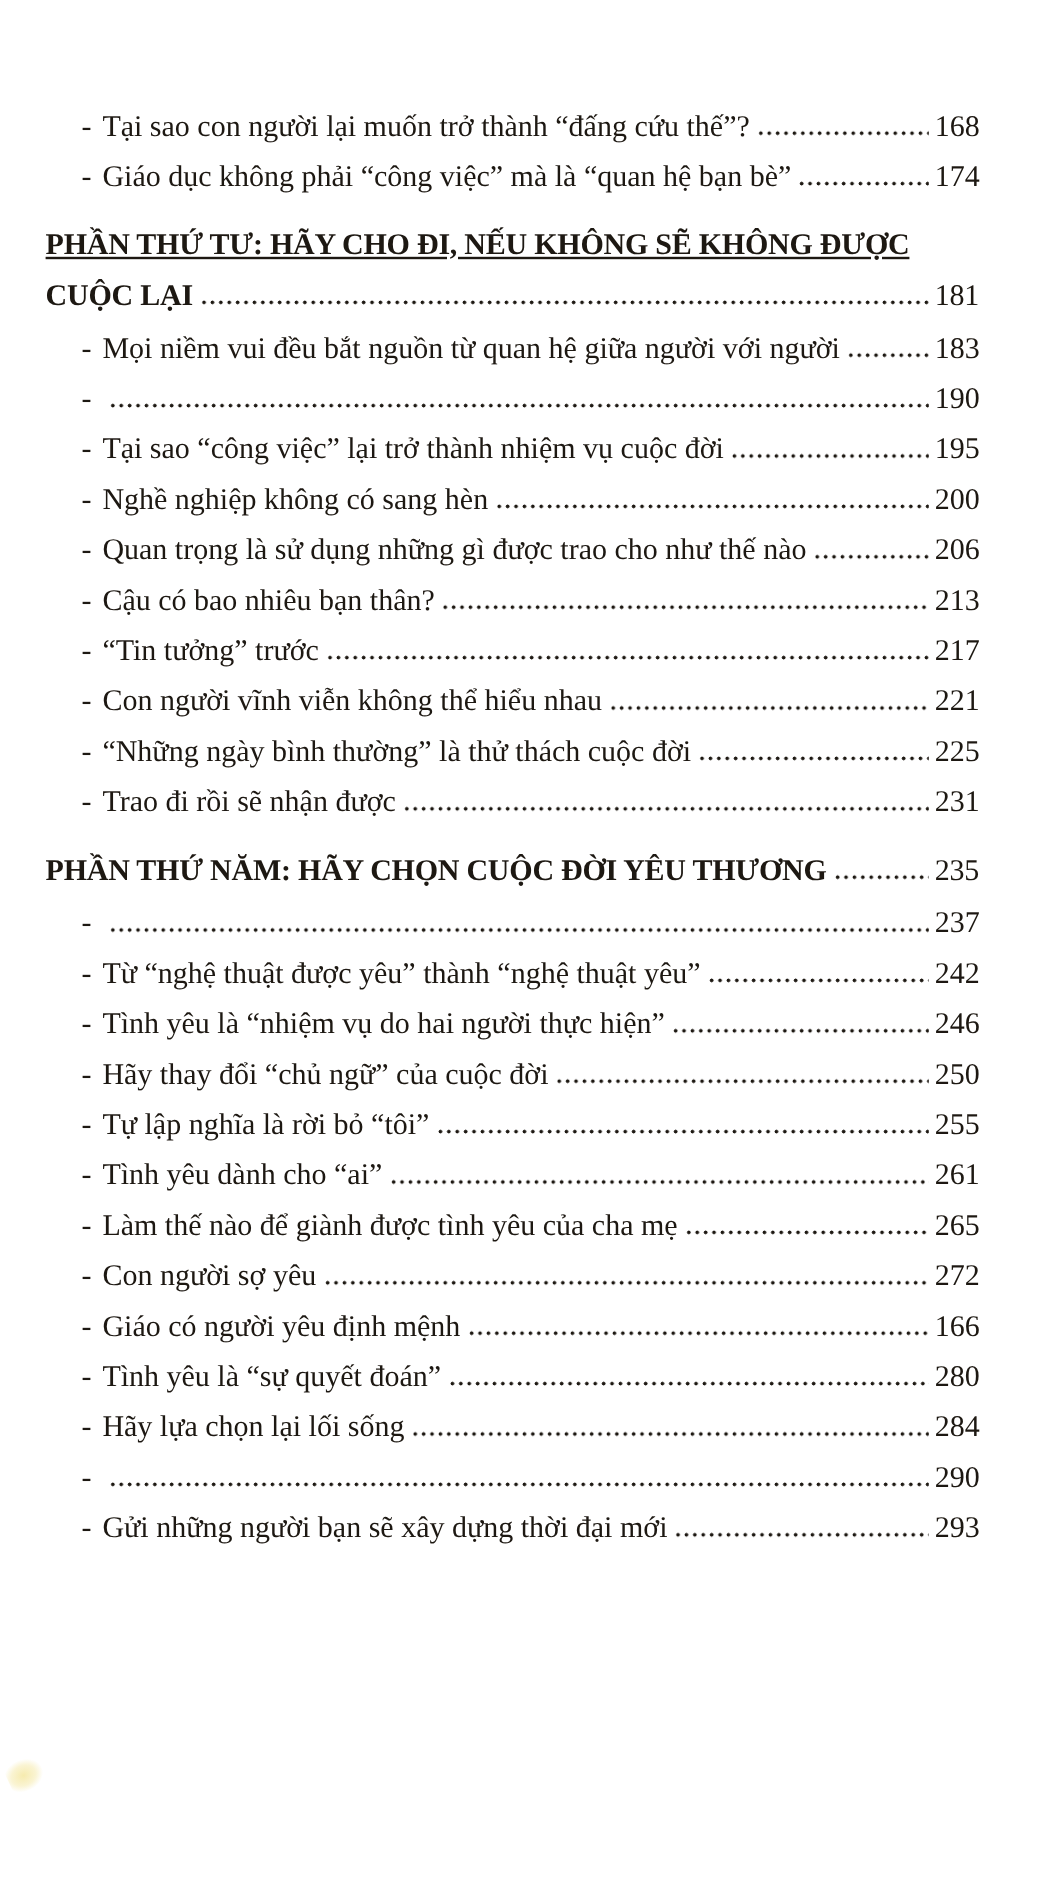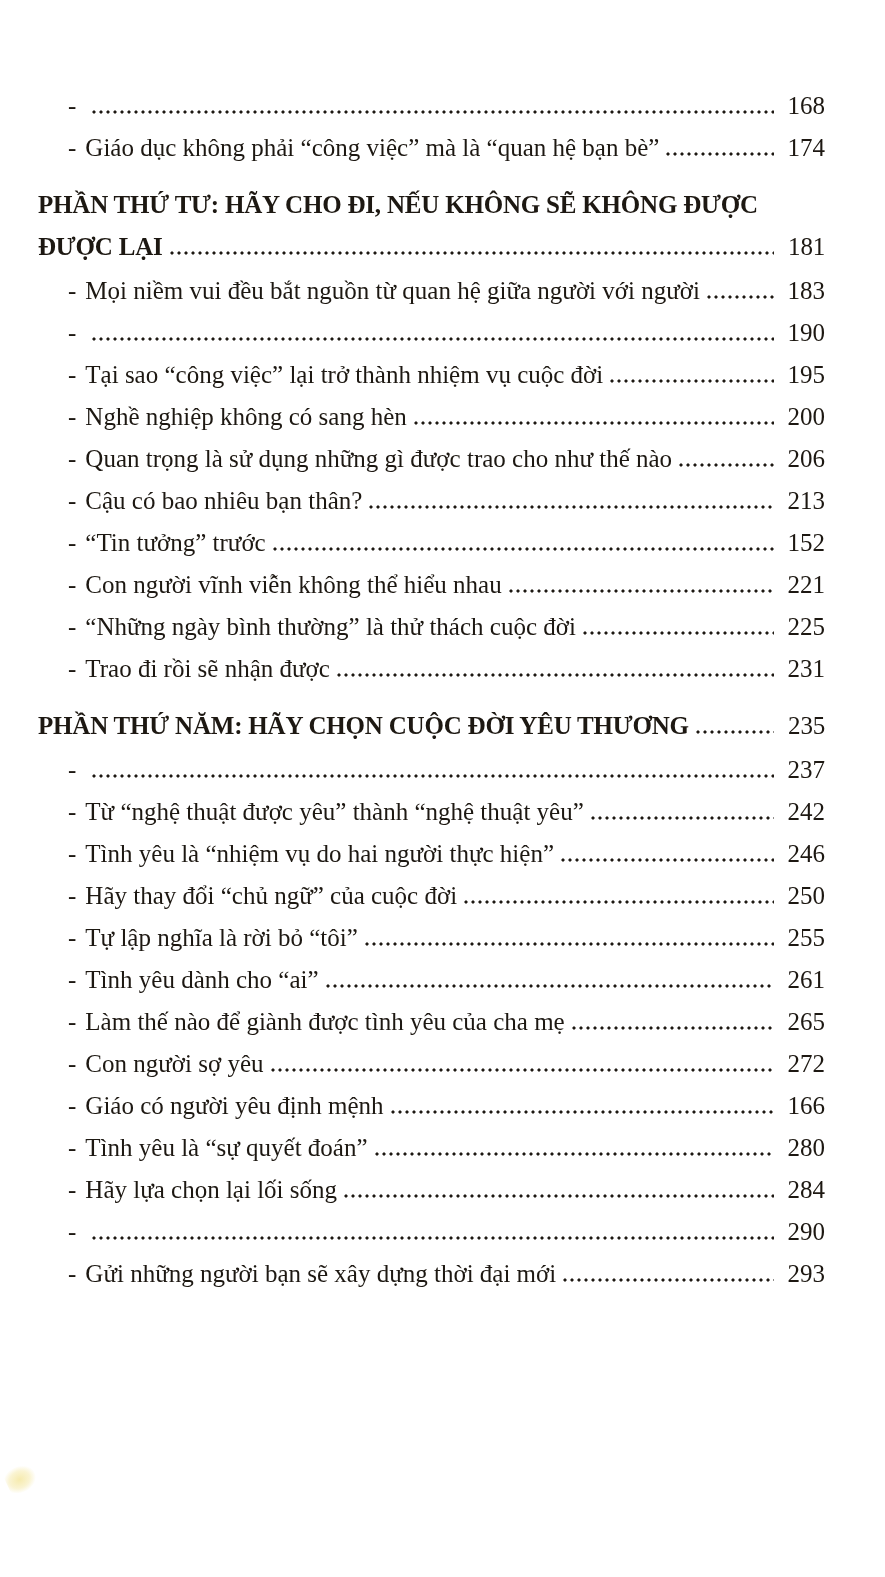--- a/index.html
+++ b/index.html
@@ -41,63 +41,64 @@
     margin:0 5px 0 7px;
     align-self:baseline;
     background-image:radial-gradient(circle at 2px 2px, var(--ink) 1.35px, rgba(0,0,0,0) 1.8px);
     background-size:7px 4px;
     background-repeat:repeat-x;
     background-position:left bottom;
   }
   .pagenum{
     flex:0 0 auto;
     min-width:46px;
-    text-align:right;
     font-size:25px;
   }
   .section{ margin-top:15px; margin-bottom:2px; }
   .section .row, .section-line1{
     font-weight:bold;
     font-size:25px;
     letter-spacing:-0.2px;
   }
   .section-line1{
     line-height:27px;
     padding:7.5px 0;
     white-space:nowrap;
+    text-decoration:underline;
   }
   .section .pagenum{ font-weight:normal; }
   .stain{
     position:absolute;
     left:6px; top:1466px;
     width:30px; height:26px;
     background:radial-gradient(ellipse at 45% 50%, var(--stain) 0%, rgba(243,228,147,0.55) 45%, rgba(243,228,147,0) 72%);
     transform:rotate(-25deg);
     opacity:.75;
   }
 </style>
 </head>
 <body>
 
 <div class="toc" id="toc-list">
     <div class="row entry">
       <span class="dash">-</span>
+      <span class="entry-title">Tại sao con người lại muốn trở thành “đấng cứu thế”?</span>
       <span class="leader"></span>
       <span class="pagenum">168</span>
     </div>
     <div class="row entry">
       <span class="dash">-</span>
       <span class="entry-title">Giáo dục không phải “công việc” mà là “quan hệ bạn bè”</span>
       <span class="leader"></span>
       <span class="pagenum">174</span>
     </div>
     <div class="section">
       <div class="section-line1">PHẦN THỨ TƯ: HÃY CHO ĐI, NẾU KHÔNG SẼ KHÔNG ĐƯỢC</div>
       <div class="row">
-        <span>ĐƯỢC LẠI</span>
+        <span>CUỘC LẠI</span>
         <span class="leader"></span>
         <span class="pagenum">181</span>
       </div>
     </div>
     <div class="row entry">
       <span class="dash">-</span>
       <span class="entry-title">Mọi niềm vui đều bắt nguồn từ quan hệ giữa người với người</span>
       <span class="leader"></span>
       <span class="pagenum">183</span>
     </div>
@@ -127,21 +128,21 @@
     <div class="row entry">
       <span class="dash">-</span>
       <span class="entry-title">Cậu có bao nhiêu bạn thân?</span>
       <span class="leader"></span>
       <span class="pagenum">213</span>
     </div>
     <div class="row entry">
       <span class="dash">-</span>
       <span class="entry-title">“Tin tưởng” trước</span>
       <span class="leader"></span>
-      <span class="pagenum">152</span>
+      <span class="pagenum">217</span>
     </div>
     <div class="row entry">
       <span class="dash">-</span>
       <span class="entry-title">Con người vĩnh viễn không thể hiểu nhau</span>
       <span class="leader"></span>
       <span class="pagenum">221</span>
     </div>
     <div class="row entry">
       <span class="dash">-</span>
       <span class="entry-title">“Những ngày bình thường” là thử thách cuộc đời</span>

